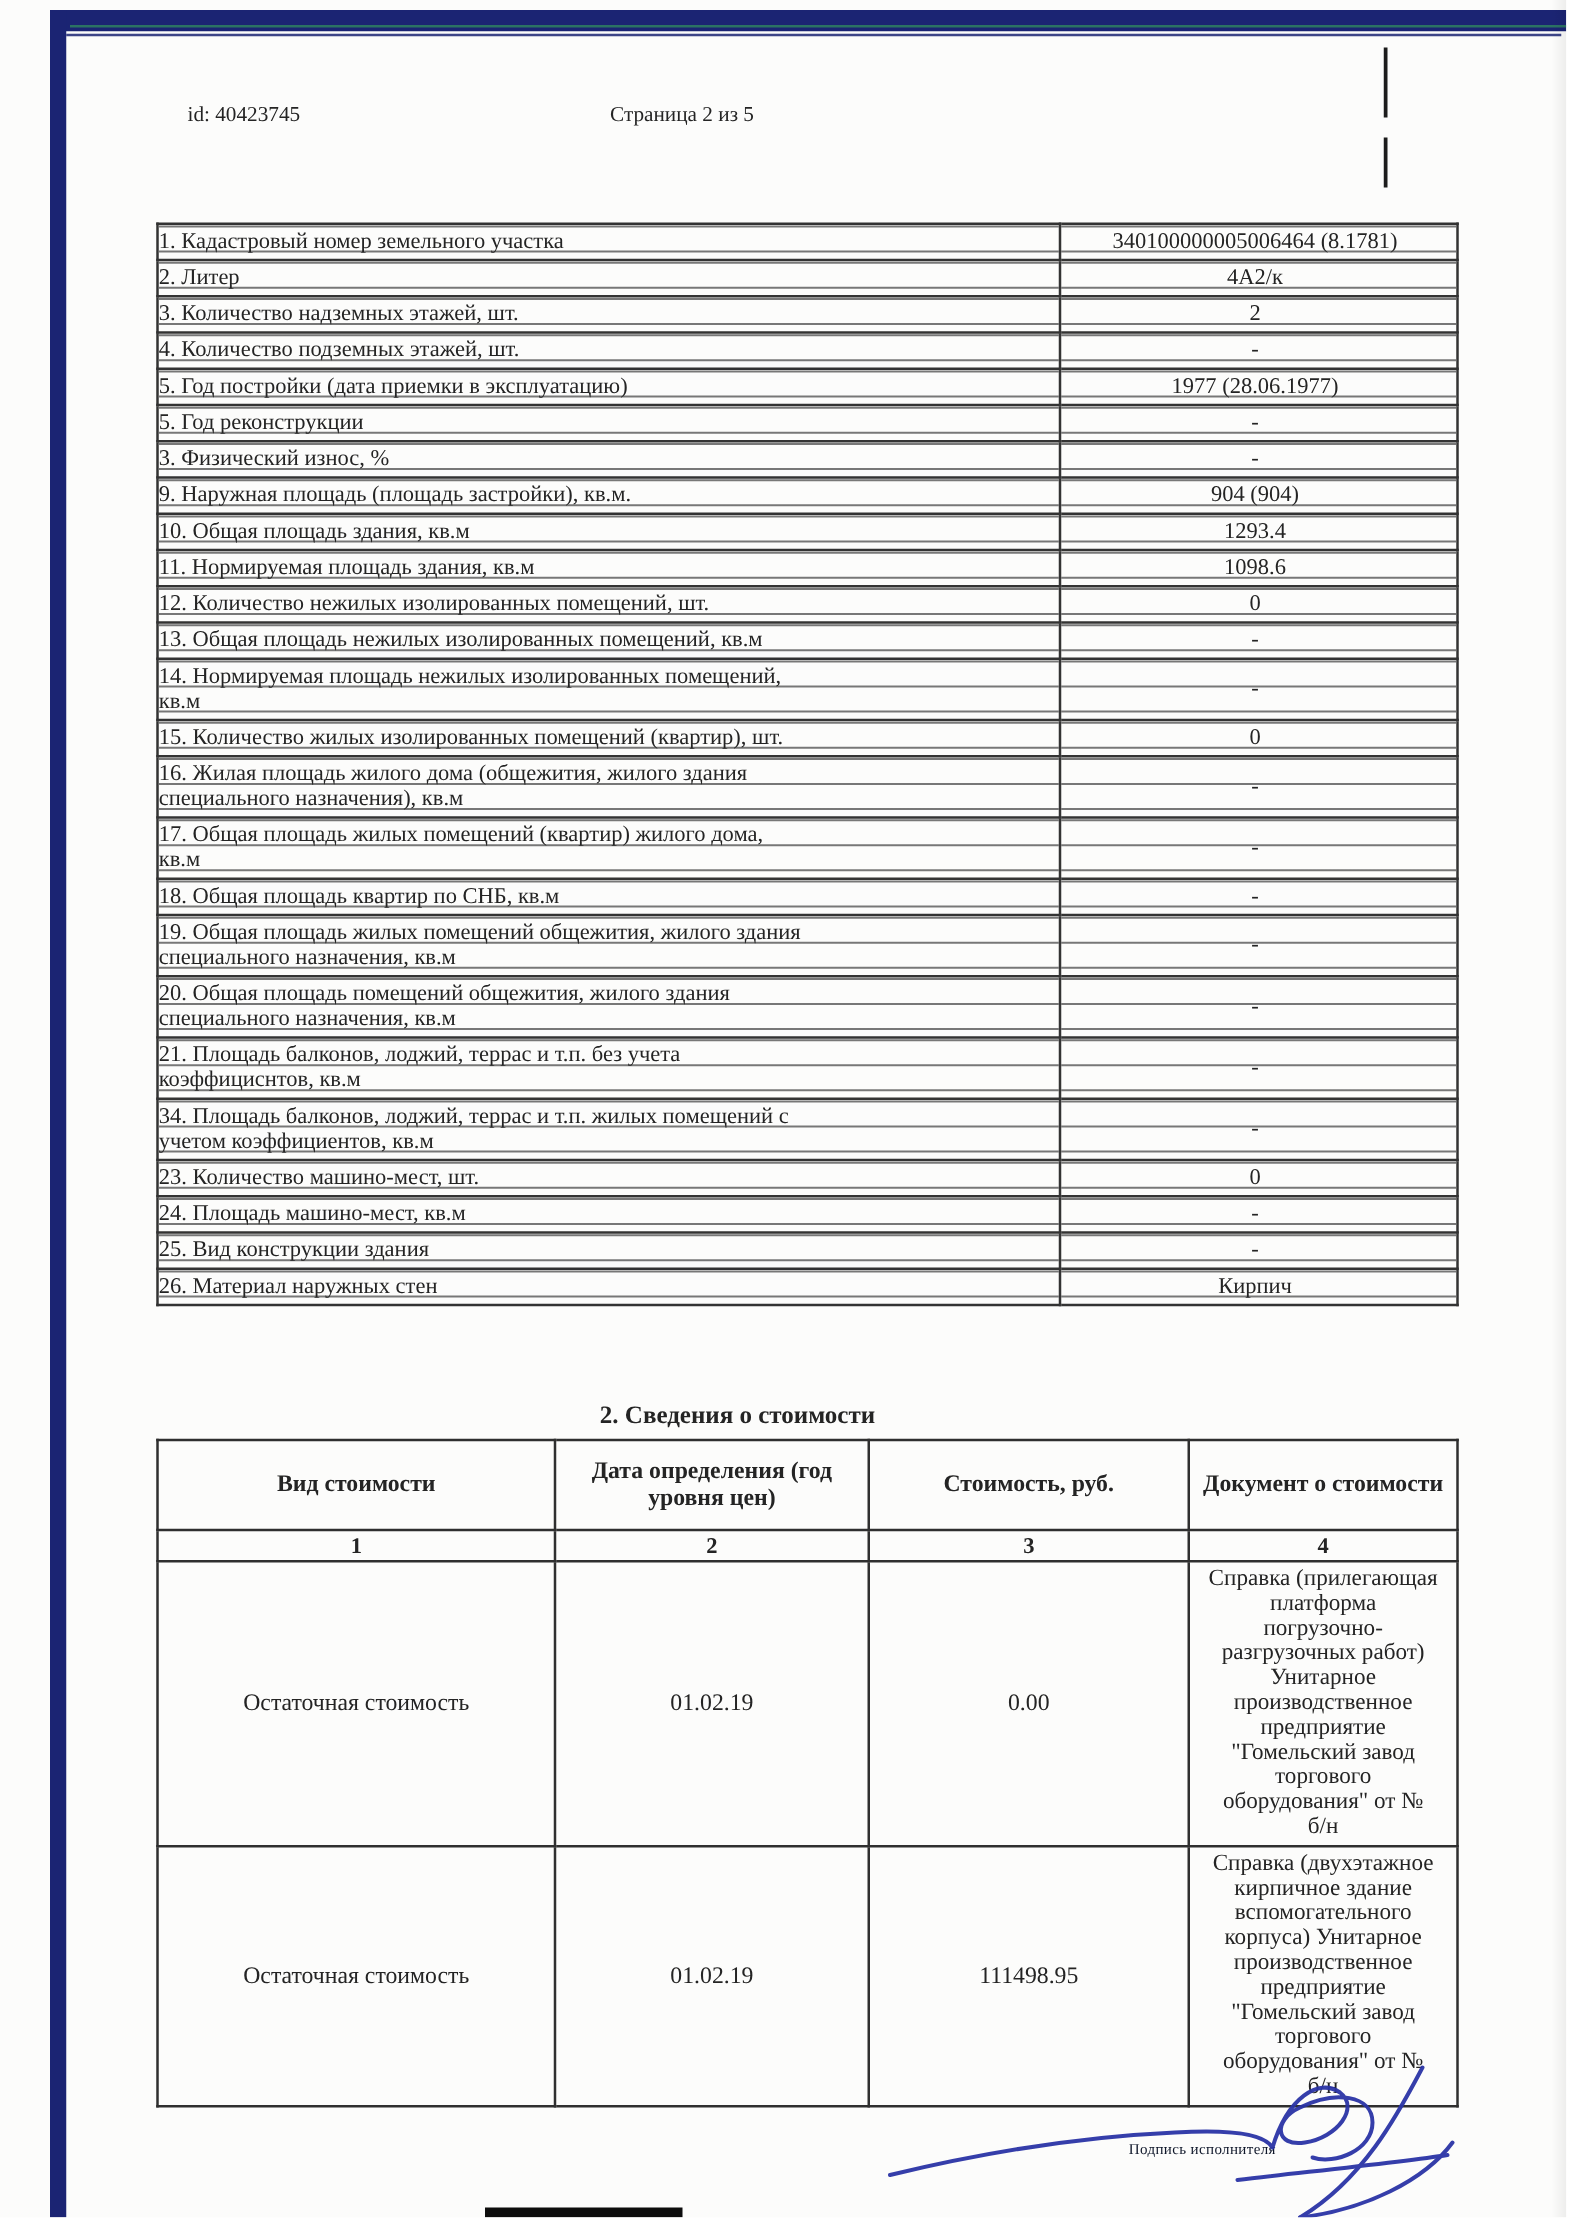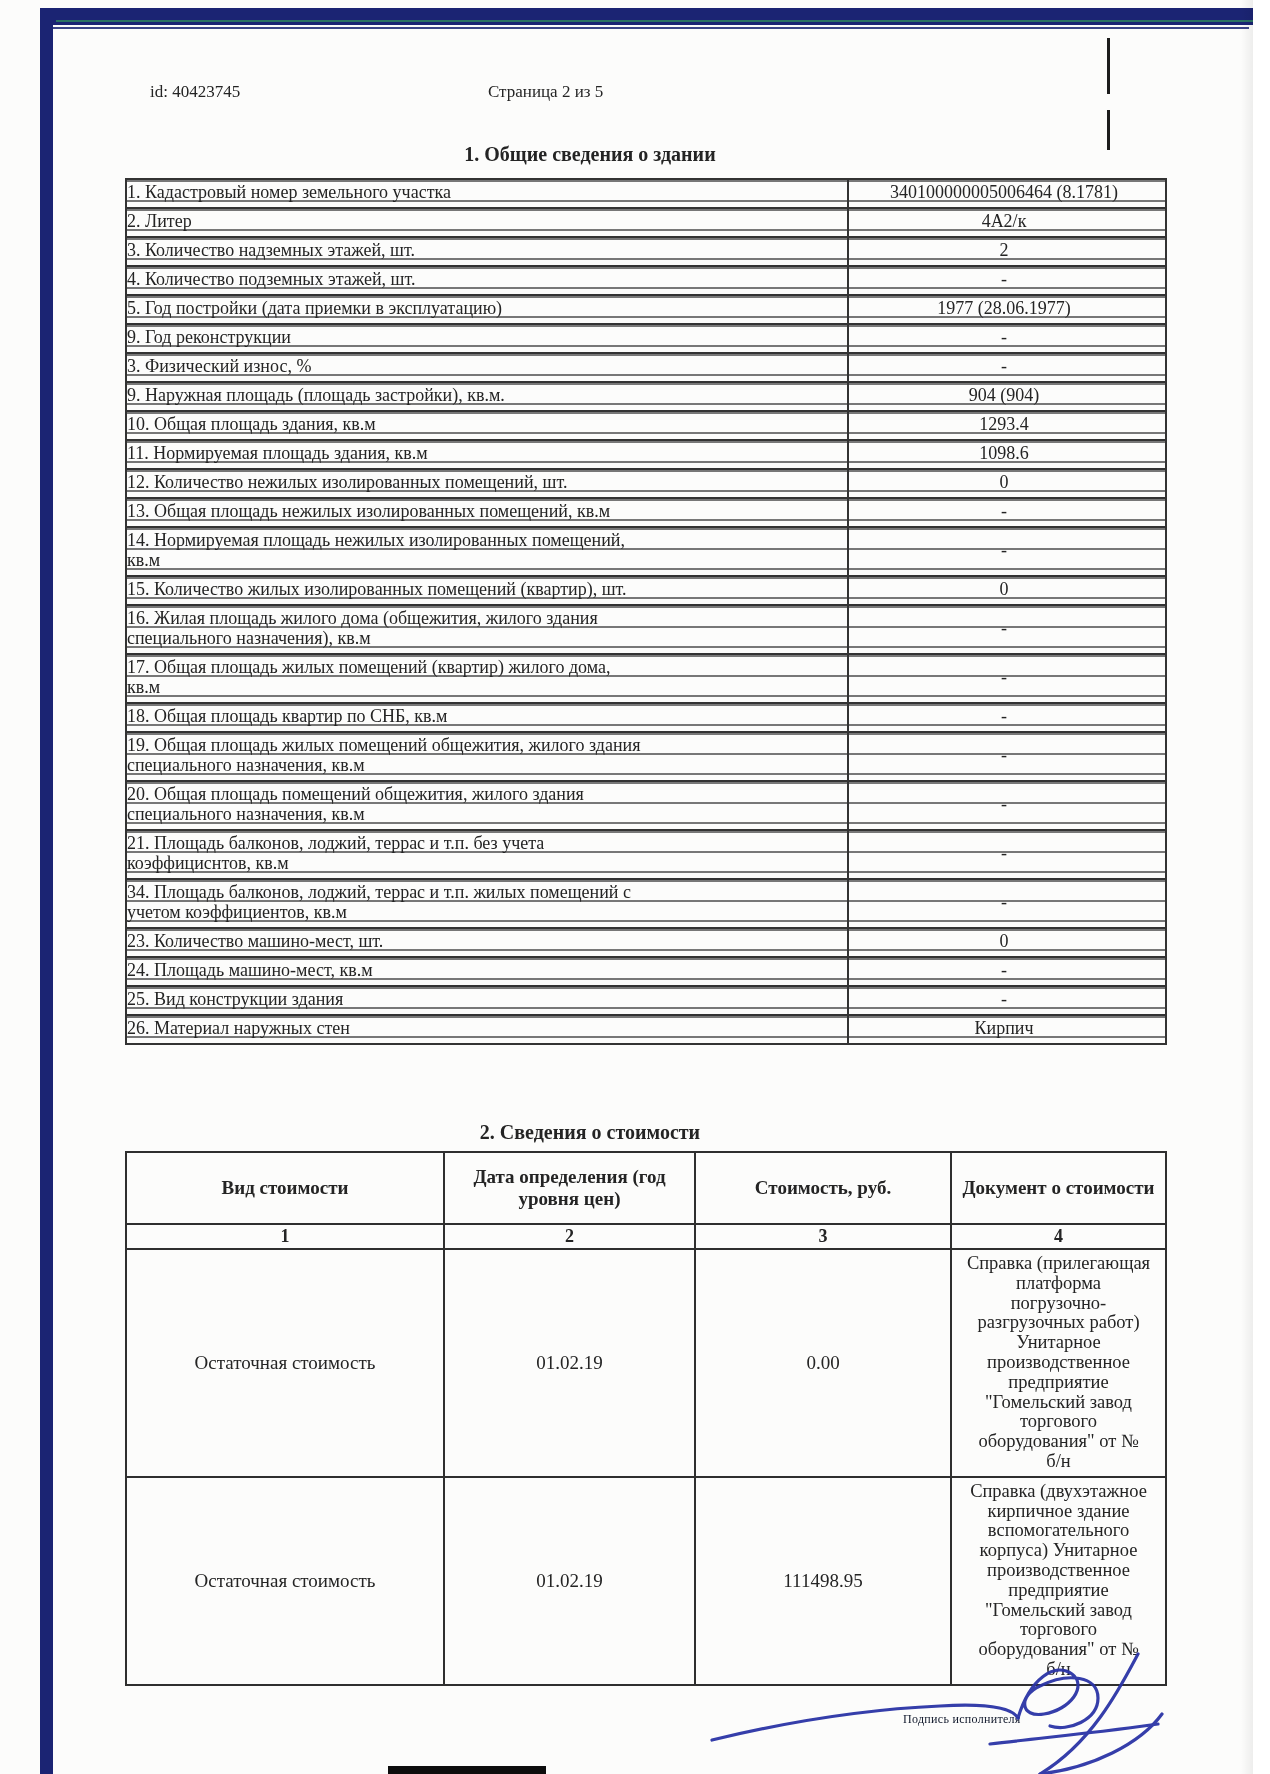--- a/index.html
+++ b/index.html
@@ -59,21 +59,20 @@
   <div class="frame-top-hairline"></div>
   <div class="frame-inner-line"></div>
   <div class="frame-left"></div>
   <div class="scan-mark m1"></div>
   <div class="scan-mark m2"></div>
   <div class="bottom-bar"></div>
 
   <div class="doc-id">id: 40423745</div>
   <div class="page-num">Страница 2 из 5</div>
 
-  <div class="sec-title t1">1. Общие сведения о здании</div>
   <table class="tbl1">
     <colgroup>
         <col style="width:722px">
         <col style="width:318px">
       </colgroup>
     <tbody>
   <tr>
     <td class="lbl">1. Кадастровый номер земельного участка</td>
     <td class="val">340100000005006464 (8.1781)</td>
   </tr>
@@ -92,21 +91,21 @@
     <td class="lbl">4. Количество подземных этажей, шт.</td>
     <td class="val">-</td>
   </tr>
 
   <tr>
     <td class="lbl">5. Год постройки (дата приемки в эксплуатацию)</td>
     <td class="val">1977 (28.06.1977)</td>
   </tr>
 
   <tr>
-    <td class="lbl">9. Год реконструкции</td>
+    <td class="lbl">5. Год реконструкции</td>
     <td class="val">-</td>
   </tr>
 
   <tr>
     <td class="lbl">3. Физический износ, %</td>
     <td class="val">-</td>
   </tr>
 
 
   <tr>

